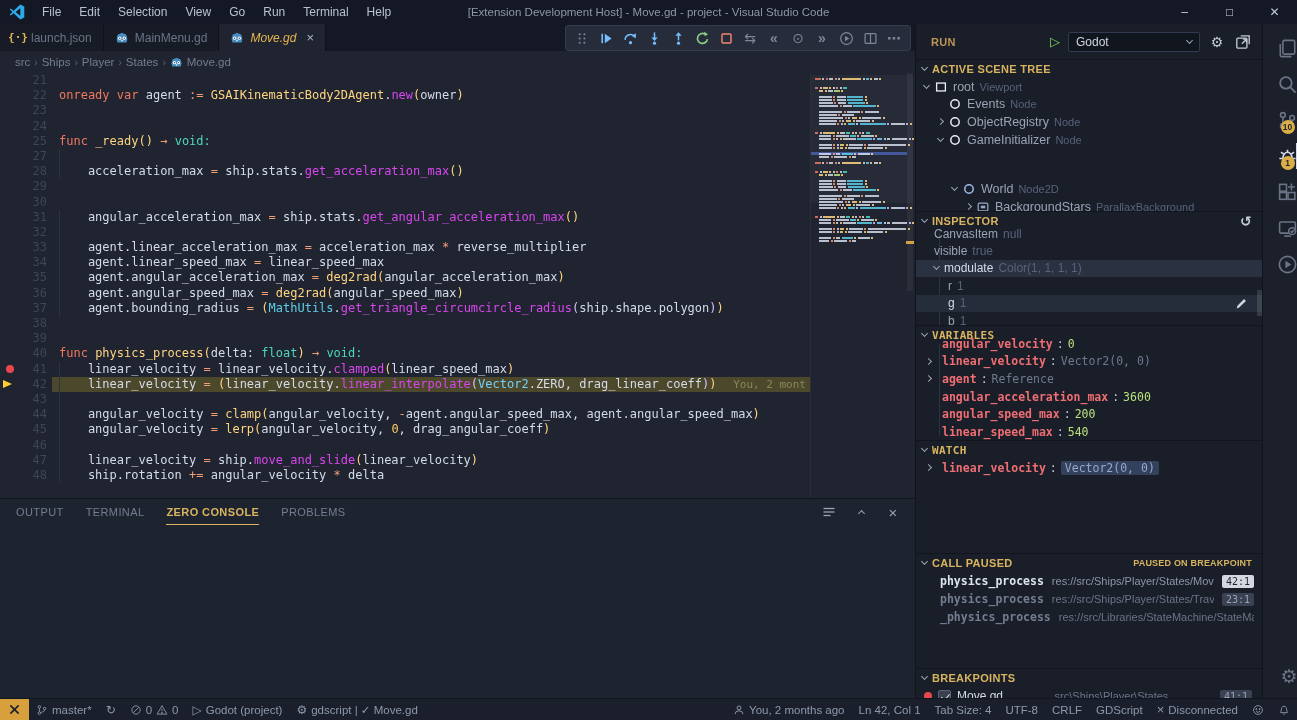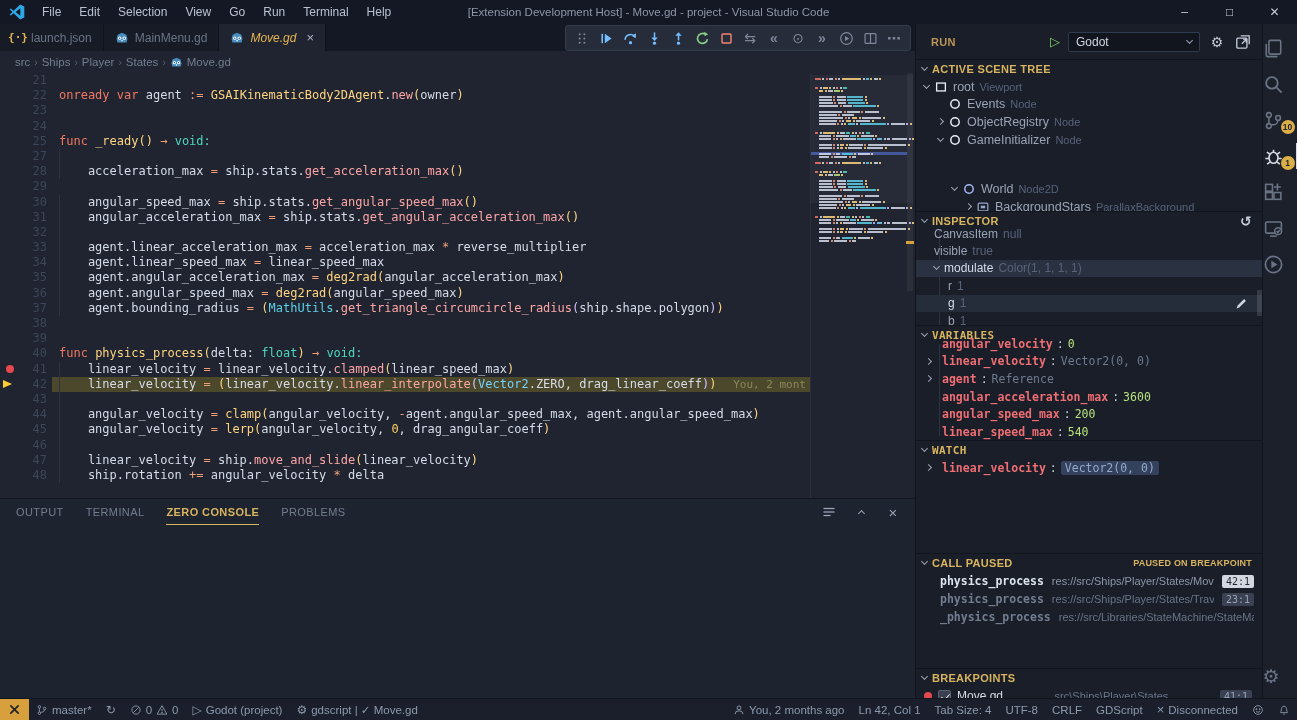--- a/index.html
+++ b/index.html
@@ -49,21 +49,21 @@
   .cl .txt { position:absolute; left:59px; top:0; z-index:2; }
   .cl .ind { display:inline-block; width:28.9px; height:15.2px; border-left:1px solid #2c3342; vertical-align:top; }
   .cl .bp { position:absolute; left:6px; top:3.5px; width:8px; height:8px; border-radius:50%; background:#e5484d; z-index:3; }
   .cl .curarrow { position:absolute; left:3px; top:3px; width:0; height:0; z-index:3;
     border-left:9px solid #ffcc33; border-top:4.5px solid transparent; border-bottom:4.5px solid transparent; }
   .cl .hlbar { position:absolute; left:52px; top:0; width:758px; height:15.2px; background:#4c482c; z-index:1;
     display:flex; justify-content:flex-end; align-items:center; overflow:hidden; }
   .cl .blame { color:#8c8759; font-size:11px; padding-right:4px; white-space:nowrap; }
   .ruler { position:absolute; left:810px; top:0; bottom:0; width:1px; background:rgba(255,255,255,0.05); }
   .tk-kw{color:#f07860}.tk-op{color:#f29e74}.tk-id{color:#d5dbe8}.tk-fn{color:#ffd580}
-  .tk-bi{color:#ffd580}.tk-meth{color:#fca5a5}.tk-type{color:#4fd6be}.tk-cls{color:#ffd580}
+  .tk-bi{color:#ffd580}.tk-meth{color:#d946ef}.tk-type{color:#4fd6be}.tk-cls{color:#ffd580}
   .tk-cls2{color:#5ccfe6}.tk-vec{color:#73d0ff}.tk-const{color:#d5dbe8}.tk-str{color:#bae67e}
   .tk-num{color:#ffcc66}.tk-b1{color:#ffd580}.tk-b2{color:#d4bfff}
 
   
   .minimap { position:absolute; right:12px; top:2px; width:88px; bottom:0; }
   .mm-row { position:relative; height:2px; margin-bottom:1px; white-space:nowrap; }
   .mm-row i { display:inline-block; height:2px; vertical-align:top; opacity:.85; }
   .mm-cur { position:absolute; left:-4px; right:-4px; height:3px; background:rgba(95,135,255,0.5); }
   .mm-slider { position:absolute; left:-4px; right:-10px; top:0; height:128px; background:rgba(255,255,255,0.035); }
   .scrollbar { position:absolute; right:0; top:0; width:10px; bottom:0; }
@@ -131,21 +131,21 @@
   .bkpt-row { height:18px; display:flex; align-items:center; gap:6px; padding:0 10px 0 8px; font-size:12px; }
   .bkpt-dot { width:8px; height:8px; border-radius:50%; background:#e5484d; flex:none; }
   .bkpt-check { width:13px; height:13px; background:#39404f; border:1px solid #5a6375; border-radius:2px; position:relative; flex:none; }
   .bkpt-check::after { content:""; position:absolute; left:3.5px; top:1px; width:4px; height:7px;
     border-right:1.6px solid #dfe5ee; border-bottom:1.6px solid #dfe5ee; transform:rotate(40deg); }
   .bkpt-file { color:#d5dbe6; }
   .bkpt-path { color:#6b7487; font-size:11px; flex:1; white-space:nowrap; overflow:hidden;text-align:center; }
   .bkpt-badge { font-family:"DejaVu Sans Mono","Liberation Mono",monospace; font-size:10px; padding:1px 4px; border-radius:2px; background:#3a4152; color:#9aa3b5; }
 
   
-  .ab-item { position:relative; width:35px; height:36px; display:flex; align-items:center; justify-content:flex-start; color:#6b7485; }
+  .ab-item { position:relative; width:35px; height:36px; display:flex; align-items:center; justify-content:flex-end; color:#6b7485; }
   .ab-item svg { width:21px; height:21px; }
   .ab-item.active { color:#d7dce8; }
   .ab-item.active::after { content:""; position:absolute; right:0; top:5px; bottom:5px; width:2px; background:#d7dce8; }
   .ab-badge { position:absolute; right:3px; bottom:4px; min-width:14px; height:14px; border-radius:7px; background:#dcae47; color:#1f2430;
     font-size:8.5px; font-weight:bold; display:flex; align-items:center; justify-content:center; padding:0 2px; }
   .ab-bottom { margin-top:auto; margin-bottom:4px; }
   .ab-gear { font-size:19px; color:#6b7485; }
 
   
   .statusbar { position:absolute; left:0; top:698px; width:1297px; height:22px; background:#1a1f2b; border-top:1px solid #11151d;
@@ -324,21 +324,21 @@
       <div class="ruler"></div>
       <div id="code-lines">
           <div class="cl"><span class="gut">21</span><span class="txt"></span></div>
           <div class="cl"><span class="gut">22</span><span class="txt"><span class="tk-kw">onready</span><span class="tk-id"> </span><span class="tk-kw">var</span><span class="tk-id"> agent </span><span class="tk-op">:=</span><span class="tk-id"> </span><span class="tk-cls">GSAIKinematicBody2DAgent</span><span class="tk-id">.</span><span class="tk-meth">new</span><span class="tk-b1">(</span><span class="tk-id">owner</span><span class="tk-b1">)</span></span></div>
           <div class="cl"><span class="gut">23</span><span class="txt"></span></div>
           <div class="cl"><span class="gut">24</span><span class="txt"></span></div>
           <div class="cl"><span class="gut">25</span><span class="txt"><span class="tk-kw">func</span><span class="tk-id"> </span><span class="tk-fn">_ready</span><span class="tk-b1">()</span><span class="tk-id"> </span><span class="tk-op">→</span><span class="tk-id"> </span><span class="tk-type">void:</span></span></div>
           <div class="cl"><span class="gut">27</span><span class="txt"><span class="ind"></span></span></div>
           <div class="cl"><span class="gut">28</span><span class="txt"><span class="ind"></span><span class="tk-id">acceleration_max </span><span class="tk-op">=</span><span class="tk-id"> ship.stats.</span><span class="tk-meth">get_acceleration_max</span><span class="tk-b1">()</span></span></div>
           <div class="cl"><span class="gut">29</span></div>
-          <div class="cl"><span class="gut">30</span><span class="txt"><span class="ind"></span><span class="tk-id">angular_speed_max </span><span class="tk-op">=</span><span class="tk-id"> ship.stats.</span><span class="tk-meth">get_angular_speed_max</span><span class="tk-b1">()</span></span></div>
+          <div class="cl"><span class="gut">30</span></div>
           <div class="cl"><span class="gut">31</span><span class="txt"><span class="ind"></span><span class="tk-id">angular_acceleration_max </span><span class="tk-op">=</span><span class="tk-id"> ship.stats.</span><span class="tk-meth">get_angular_acceleration_max</span><span class="tk-b1">()</span></span></div>
           <div class="cl"><span class="gut">32</span><span class="txt"><span class="ind"></span></span></div>
           <div class="cl"><span class="gut">33</span><span class="txt"><span class="ind"></span><span class="tk-id">agent.linear_acceleration_max </span><span class="tk-op">=</span><span class="tk-id"> acceleration_max </span><span class="tk-op">*</span><span class="tk-id"> reverse_multiplier</span></span></div>
           <div class="cl"><span class="gut">34</span><span class="txt"><span class="ind"></span><span class="tk-id">agent.linear_speed_max </span><span class="tk-op">=</span><span class="tk-id"> linear_speed_max</span></span></div>
           <div class="cl"><span class="gut">35</span><span class="txt"><span class="ind"></span><span class="tk-id">agent.angular_acceleration_max </span><span class="tk-op">=</span><span class="tk-id"> </span><span class="tk-bi">deg2rad</span><span class="tk-b1">(</span><span class="tk-id">angular_acceleration_max</span><span class="tk-b1">)</span></span></div>
           <div class="cl"><span class="gut">36</span><span class="txt"><span class="ind"></span><span class="tk-id">agent.angular_speed_max </span><span class="tk-op">=</span><span class="tk-id"> </span><span class="tk-bi">deg2rad</span><span class="tk-b1">(</span><span class="tk-id">angular_speed_max</span><span class="tk-b1">)</span></span></div>
           <div class="cl"><span class="gut">37</span><span class="txt"><span class="ind"></span><span class="tk-id">agent.bounding_radius </span><span class="tk-op">=</span><span class="tk-id"> </span><span class="tk-b1">(</span><span class="tk-cls2">MathUtils</span><span class="tk-id">.</span><span class="tk-meth">get_triangle_circumcircle_radius</span><span class="tk-b2">(</span><span class="tk-id">ship.shape.polygon</span><span class="tk-b2">)</span><span class="tk-b1">)</span></span></div>
           <div class="cl"><span class="gut">38</span><span class="txt"></span></div>
           <div class="cl"><span class="gut">39</span><span class="txt"></span></div>
           <div class="cl"><span class="gut">40</span><span class="txt"><span class="tk-kw">func</span><span class="tk-id"> </span><span class="tk-fn">physics_process</span><span class="tk-b1">(</span><span class="tk-id">delta: </span><span class="tk-type">float</span><span class="tk-b1">)</span><span class="tk-id"> </span><span class="tk-op">→</span><span class="tk-id"> </span><span class="tk-type">void:</span></span></div>

